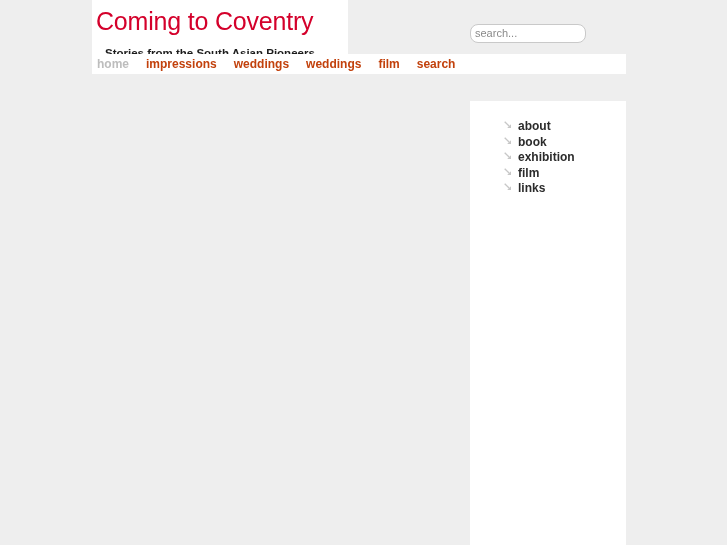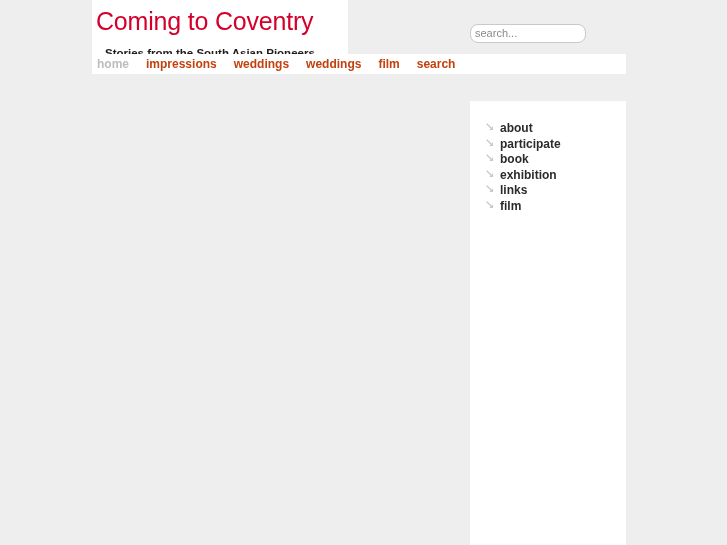--- a/index.html
+++ b/index.html
@@ -108,22 +108,22 @@
   #right-panel {
     position: absolute;
     left: 470px;
     top: 101px;
     width: 156px;
     height: 444px;
     background: #ffffff;
   }
   #sidebar-menu {
     list-style: none;
-    margin: 0;
-    padding: 20px 0 0 0;
+    margin: 18px;
+    padding: 0 0 0 0;
   }
   .sidebar-item {
     display: flex;
     align-items: baseline;
     height: 15.6px;
     padding-left: 16px;
     cursor: pointer;
   }
   .sidebar-bullet {
     width: 14px;
@@ -181,52 +181,43 @@
         </span>
         <a class="sidebar-label">about</a>
       </li>
       <li class="sidebar-item">
         <span class="sidebar-bullet">
           <svg width="8" height="8" viewBox="0 0 8 8">
             <path d="M0.7 0.7 L6.4 6.4" stroke="#c7c7c7" stroke-width="1.3" fill="none"></path>
             <path d="M3.2 7 L7 7 L7 3.2 Z" fill="#c7c7c7"></path>
           </svg>
         </span>
-        <a class="sidebar-label">participate</a>
-      </li>
-      <li class="sidebar-item">
-        <span class="sidebar-bullet">
-          <svg width="8" height="8" viewBox="0 0 8 8">
-            <path d="M0.7 0.7 L6.4 6.4" stroke="#c7c7c7" stroke-width="1.3" fill="none"></path>
-            <path d="M3.2 7 L7 7 L7 3.2 Z" fill="#c7c7c7"></path>
-          </svg>
-        </span>
         <a class="sidebar-label">book</a>
       </li>
       <li class="sidebar-item">
         <span class="sidebar-bullet">
           <svg width="8" height="8" viewBox="0 0 8 8">
             <path d="M0.7 0.7 L6.4 6.4" stroke="#c7c7c7" stroke-width="1.3" fill="none"></path>
             <path d="M3.2 7 L7 7 L7 3.2 Z" fill="#c7c7c7"></path>
           </svg>
         </span>
         <a class="sidebar-label">exhibition</a>
       </li>
       <li class="sidebar-item">
         <span class="sidebar-bullet">
           <svg width="8" height="8" viewBox="0 0 8 8">
             <path d="M0.7 0.7 L6.4 6.4" stroke="#c7c7c7" stroke-width="1.3" fill="none"></path>
             <path d="M3.2 7 L7 7 L7 3.2 Z" fill="#c7c7c7"></path>
           </svg>
         </span>
+        <a class="sidebar-label">film</a>
+      </li>
+      <li class="sidebar-item">
+        <span class="sidebar-bullet">
+          <svg width="8" height="8" viewBox="0 0 8 8">
+            <path d="M0.7 0.7 L6.4 6.4" stroke="#c7c7c7" stroke-width="1.3" fill="none"></path>
+            <path d="M3.2 7 L7 7 L7 3.2 Z" fill="#c7c7c7"></path>
+          </svg>
+        </span>
         <a class="sidebar-label">links</a>
-      </li>
-      <li class="sidebar-item">
-        <span class="sidebar-bullet">
-          <svg width="8" height="8" viewBox="0 0 8 8">
-            <path d="M0.7 0.7 L6.4 6.4" stroke="#c7c7c7" stroke-width="1.3" fill="none"></path>
-            <path d="M3.2 7 L7 7 L7 3.2 Z" fill="#c7c7c7"></path>
-          </svg>
-        </span>
-        <a class="sidebar-label">film</a>
       </li>
     </ul>
 </aside>
 
 </body></html>

